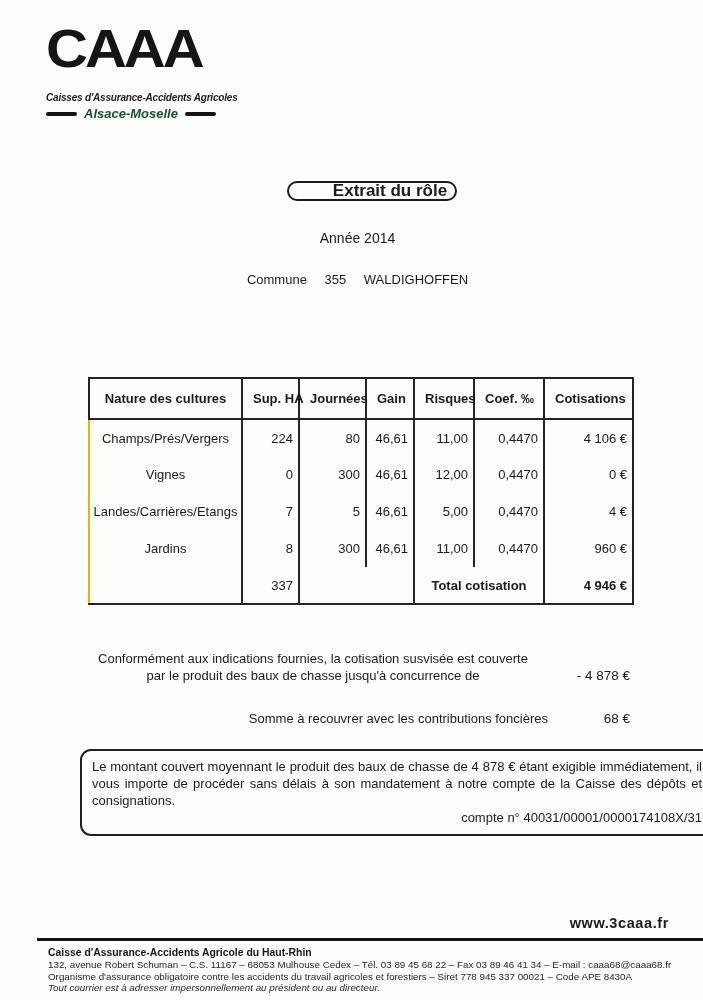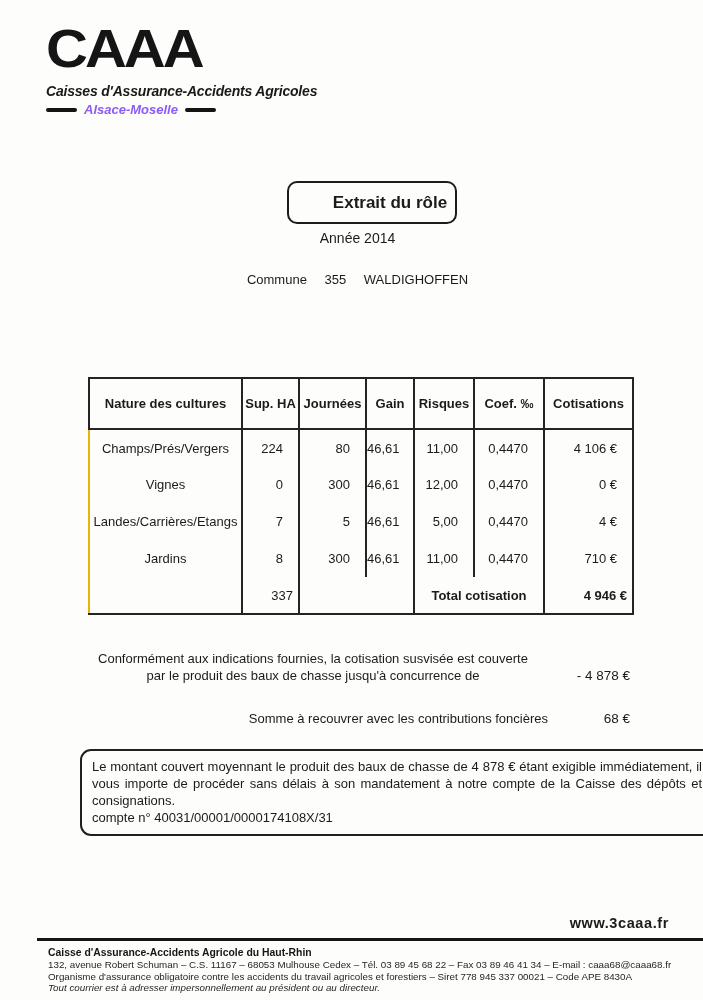--- a/index.html
+++ b/index.html
@@ -15,32 +15,32 @@
   }
 
   
   .letterhead { position:absolute; left:46px; top:22px; }
   .wordmark {
     font-size:58px; font-weight:bold; line-height:1;
     letter-spacing:-3px; color:#151515;
     transform:scaleY(.92); transform-origin:left top;
   }
   .lh-sub {
-    margin-top:3px; font-size:14px; font-style:italic; font-weight:bold;
+    margin-top:12px; font-size:10px; font-style:italic; font-weight:bold;
     letter-spacing:-0.2px; color:#1a1a1a;
   }
   .lh-region {
     margin-top:3px; display:flex; align-items:center; gap:7px;
-    font-size:13px; font-weight:bold; font-style:italic; color:#8b5cf6;
+    font-size:13px; font-weight:bold; font-style:italic; color:#14532d;
   }
   .lh-dash { width:31px; height:4px; background:#141414; border-radius:2px; }
 
   
   .title-box {
-    position:absolute; left:287px; top:181px; width:170px; height:43px;
+    position:absolute; left:287px; top:181px; width:170px; height:20px;
     border:2px solid #1c1c1c; border-radius:10px;
     display:flex; align-items:center; justify-content:center;
     font-size:17px; font-weight:bold;padding-left:36px;
   }
   .year-line {
     position:absolute; left:18px; top:230px; width:679px;
     text-align:center; font-size:14px;
   }
   .commune-line {
     position:absolute; left:18px; top:272px; width:679px;
@@ -48,31 +48,31 @@
   }
   .commune-line span { margin:0 7px; }
 
   
   table.roles {
     position:absolute; left:88px; top:377px;
     border-collapse:collapse; table-layout:fixed; width:544px;
     font-size:13px;
   }
   table.roles th {
-    border:2px solid #242424; height:51px;
-    font-weight:bold; text-align:center; padding:0 2px;
+    border:2px solid #242424; height:41px;
+    font-weight:bold; text-align:center; padding:0 10px;
     white-space:nowrap;
   }
   table.roles tbody td {
     border-left:2px solid #eab308; border-right:2px solid #242424;
     height:37px; vertical-align:middle; white-space:nowrap;
   }
   table.roles tbody tr:last-child td { border-bottom:2px solid #242424; }
   td.c-nature { text-align:center; }
-  td.num { text-align:right; padding-right:15px; }
+  td.num { text-align:right; padding-right:5px; }
   tr.total-row td { height:22px; vertical-align:middle; white-space:nowrap; }
   td.t-sup {
     border-left:2px solid #242424; border-right:2px solid #242424;
     border-bottom:2px solid #242424; text-align:right; padding-right:5px;
   }
   td.t-label {
     border-left:2px solid #242424; border-right:2px solid #242424;
     border-bottom:2px solid #242424;
     font-weight:bold; text-align:center;
   }
@@ -97,21 +97,21 @@
     position:absolute; top:711px; right:73px; font-size:13.5px;
   }
 
   
   .notice-box {
     position:absolute; left:80px; top:749px; width:634px;
     border:2px solid #202020; border-radius:11px;
     padding:7px 10px 8px 10px;
     font-size:13px; line-height:17px;
   }
-  .notice-box .acct { text-align:left; }
+  .notice-box .acct { text-align:right; }
 
   
   .website {
     position:absolute; top:915px; right:34px;
     font-size:14.5px; font-weight:bold; letter-spacing:.6px;
   }
   .footer-rule {
     position:absolute; left:37px; top:938px; width:666px; height:3px;
     background:#161616;
   }
@@ -196,21 +196,21 @@
         <td class="num">0,4470</td>
         <td class="num">4 €</td>
       </tr>
       <tr>
         <td class="c-nature">Jardins</td>
         <td class="num">8</td>
         <td class="num">300</td>
         <td class="num">46,61</td>
         <td class="num">11,00</td>
         <td class="num">0,4470</td>
-        <td class="num">710 €</td>
+        <td class="num">960 €</td>
       </tr>
       <tr class="total-row">
         <td></td>
         <td class="t-sup">337</td>
         <td colspan="2"></td>
         <td colspan="2" class="t-label">Total cotisation</td>
         <td class="t-amount">4 946 €</td>
       </tr>
     </tbody>
   </table>

